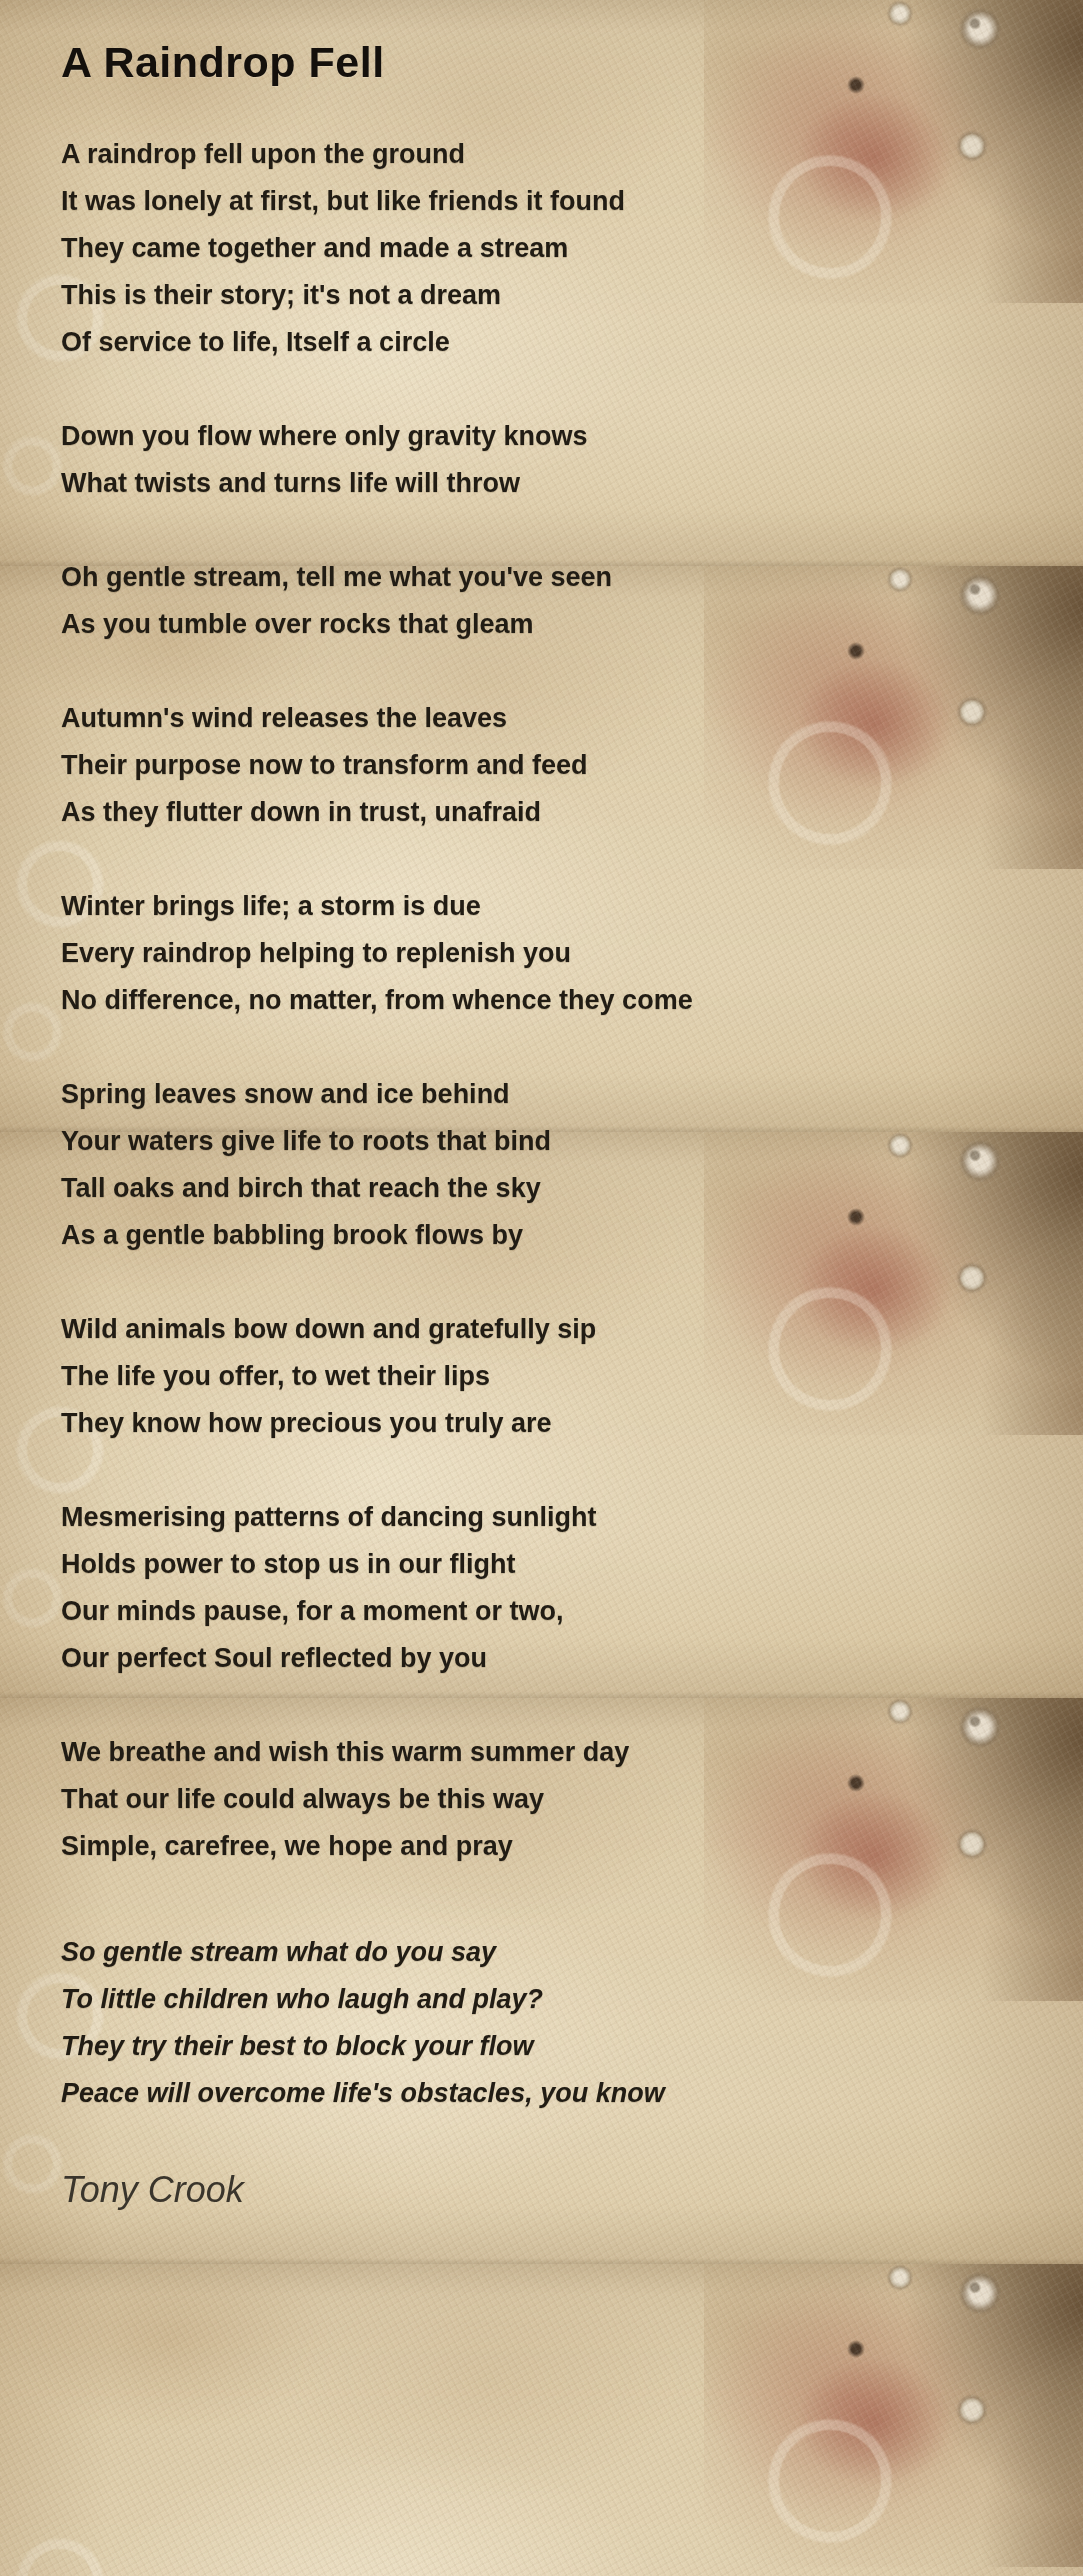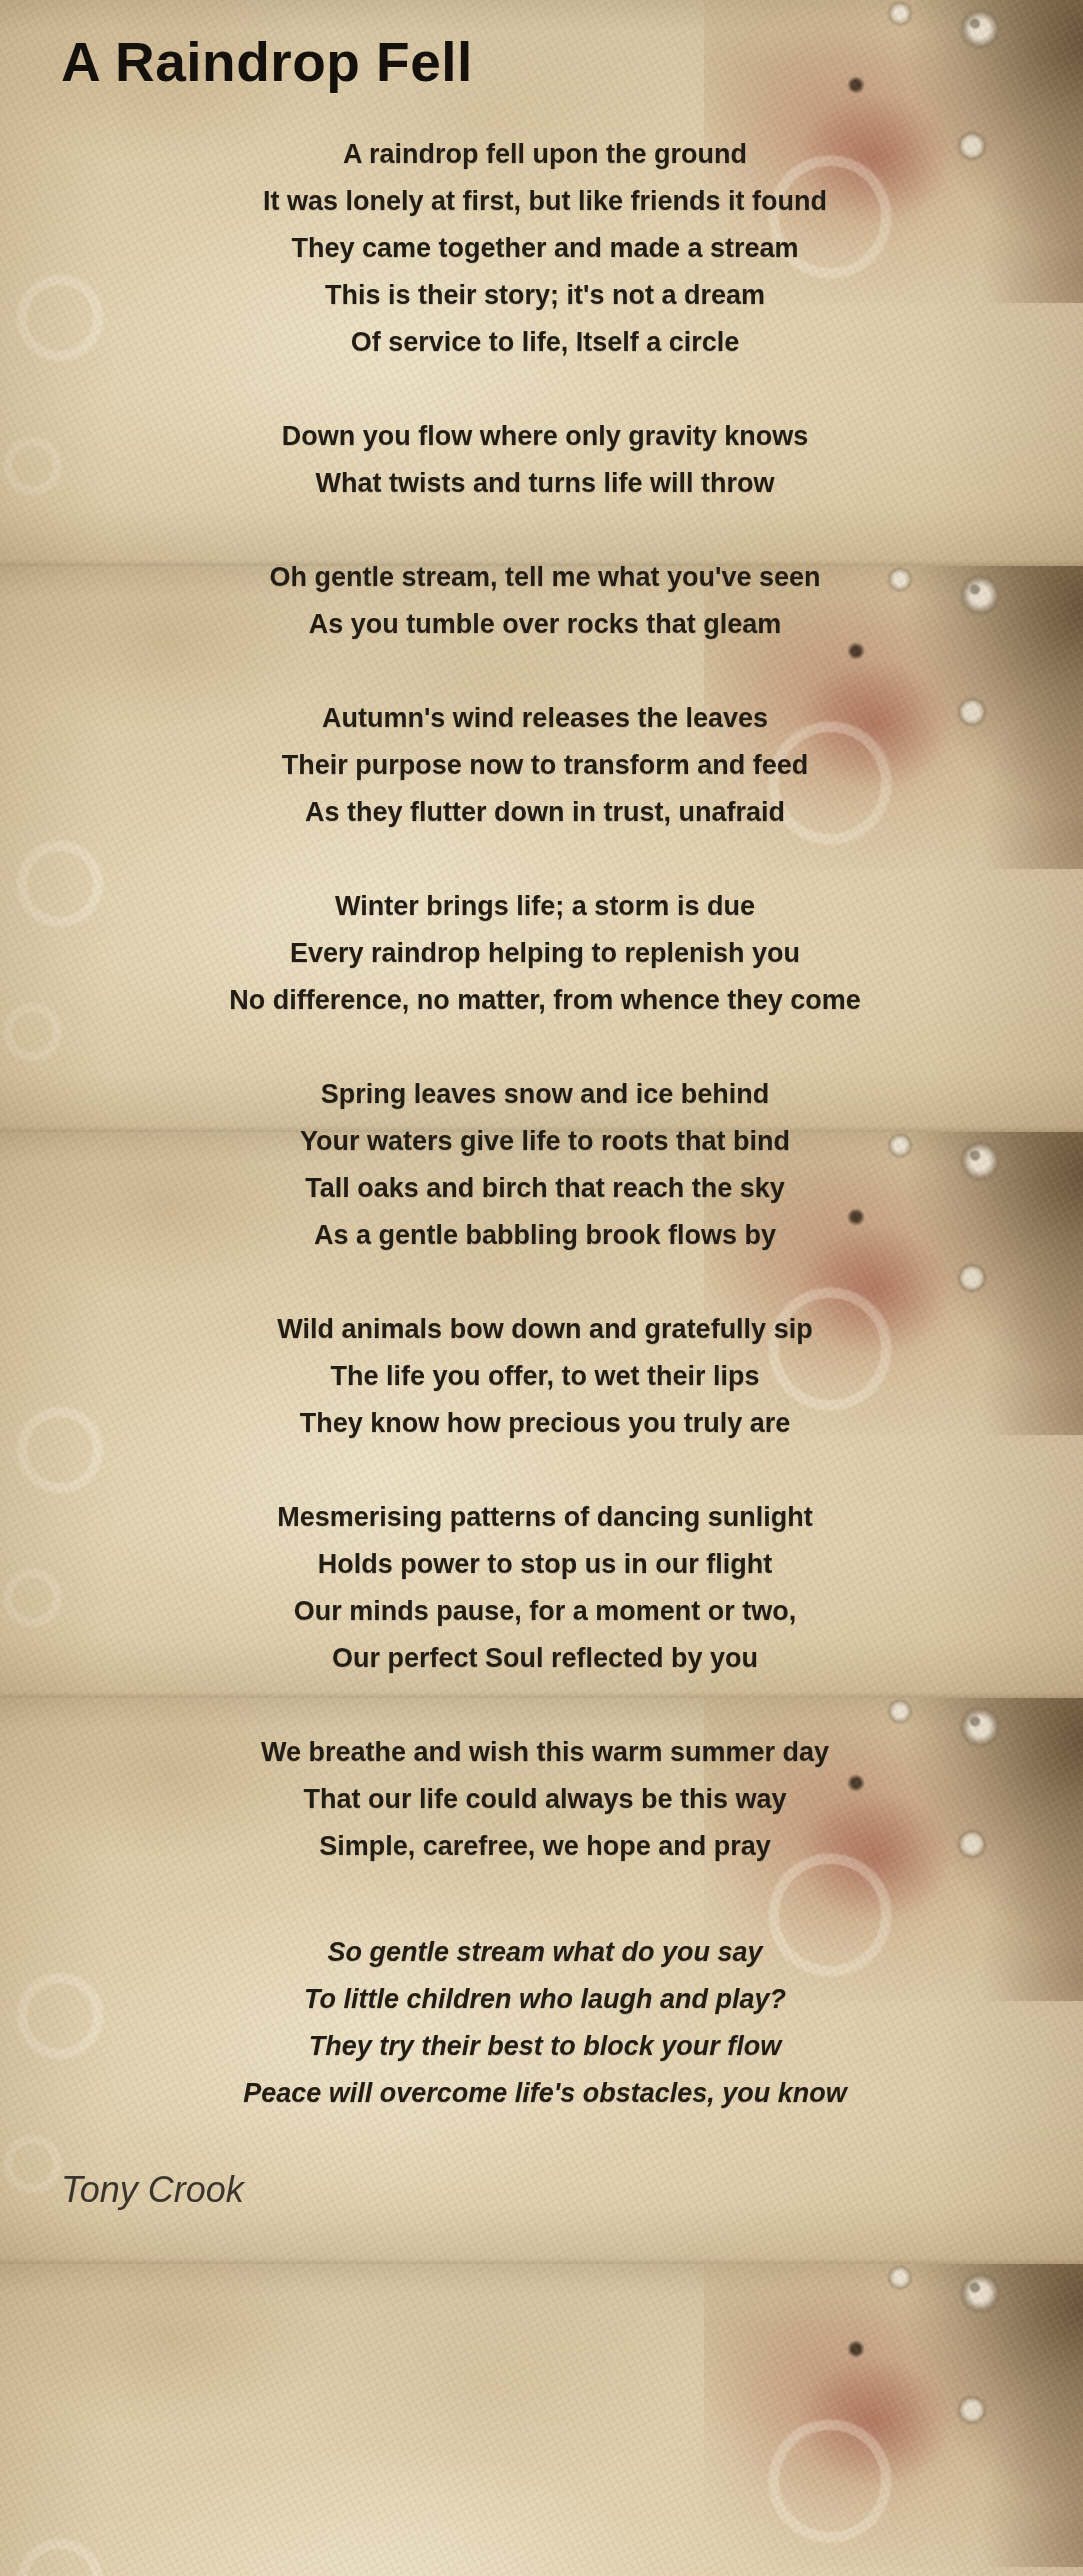--- a/index.html
+++ b/index.html
@@ -54,30 +54,30 @@
       radial-gradient(ellipse 108px 90px at 171px 158px, rgba(148,66,55,0.50), rgba(148,66,55,0) 72%),
       radial-gradient(ellipse 190px 167px at 140px 135px, rgba(172,104,84,0.42), rgba(172,104,84,0) 72%),
       radial-gradient(ellipse 271px 239px at 158px 149px, rgba(178,128,100,0.38), rgba(178,128,100,0) 76%),
       radial-gradient(ellipse 262px 298px at 384px 41px, rgba(58,38,20,0.82), rgba(58,38,20,0) 70%),
       radial-gradient(ellipse 153px 235px at 386px 271px, rgba(96,64,38,0.50), rgba(96,64,38,0) 72%),
       radial-gradient(ellipse 199px 153px at 36px 63px, rgba(170,140,98,0.30), rgba(170,140,98,0) 75%);
   }
 
   .content { position:relative; z-index:3; padding:36px 54px 0 61px; }
   .title {
-    font-size:55px; line-height:52px; font-weight:700;
+    font-size:43px; line-height:52px; font-weight:700;
     letter-spacing:0.5px; color:#14100c; margin-bottom:43px;
     text-shadow:0 0.9px 0.9px rgba(255,248,230,0.25);
   }
   .line {
     font-size:27px; line-height:47px; font-weight:700;
     color:#211c14; white-space:nowrap;
     text-shadow:0 0.9px 0 rgba(90,70,45,0.18);
   }
-  .stanza { margin-bottom:47px;text-align:center; }
+  .stanza { margin-bottom:47px; }
   .stanza-last { margin-top:59px;font-style:italic; }
   .author {
     font-size:36px; line-height:51px; font-style:italic;
     color:#3a352c;
   }
 </style>
 </head>
 <body>
 
 <div class="page">

